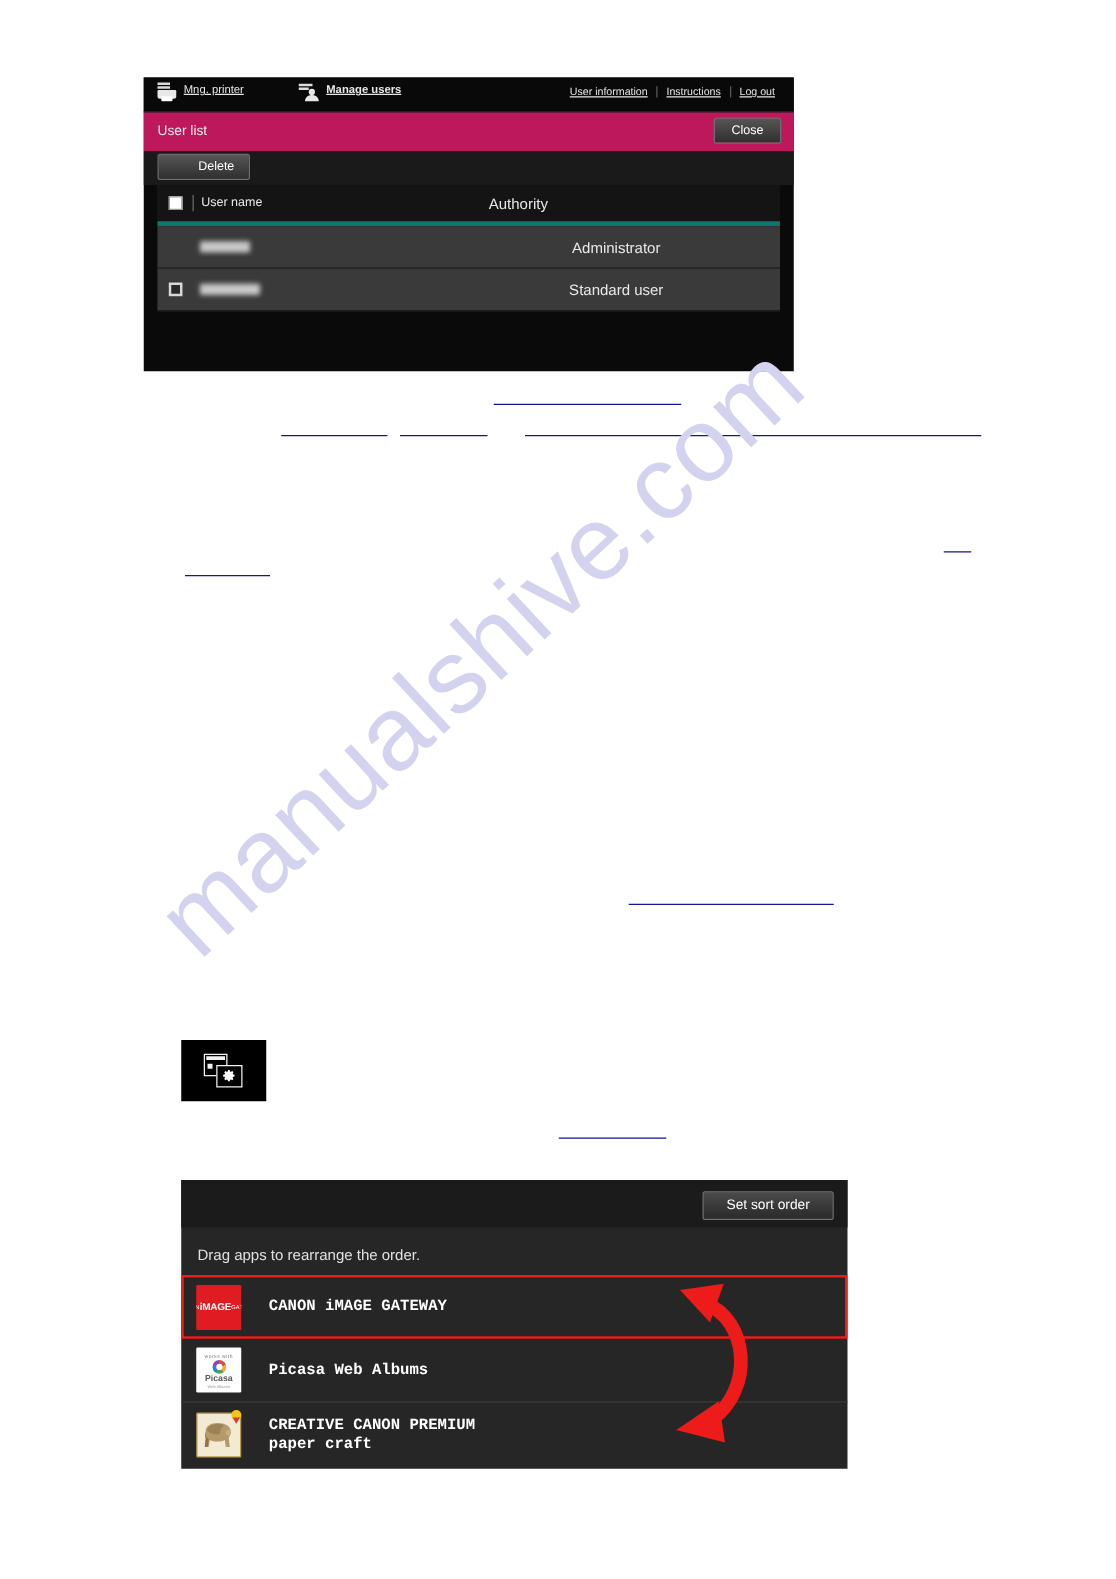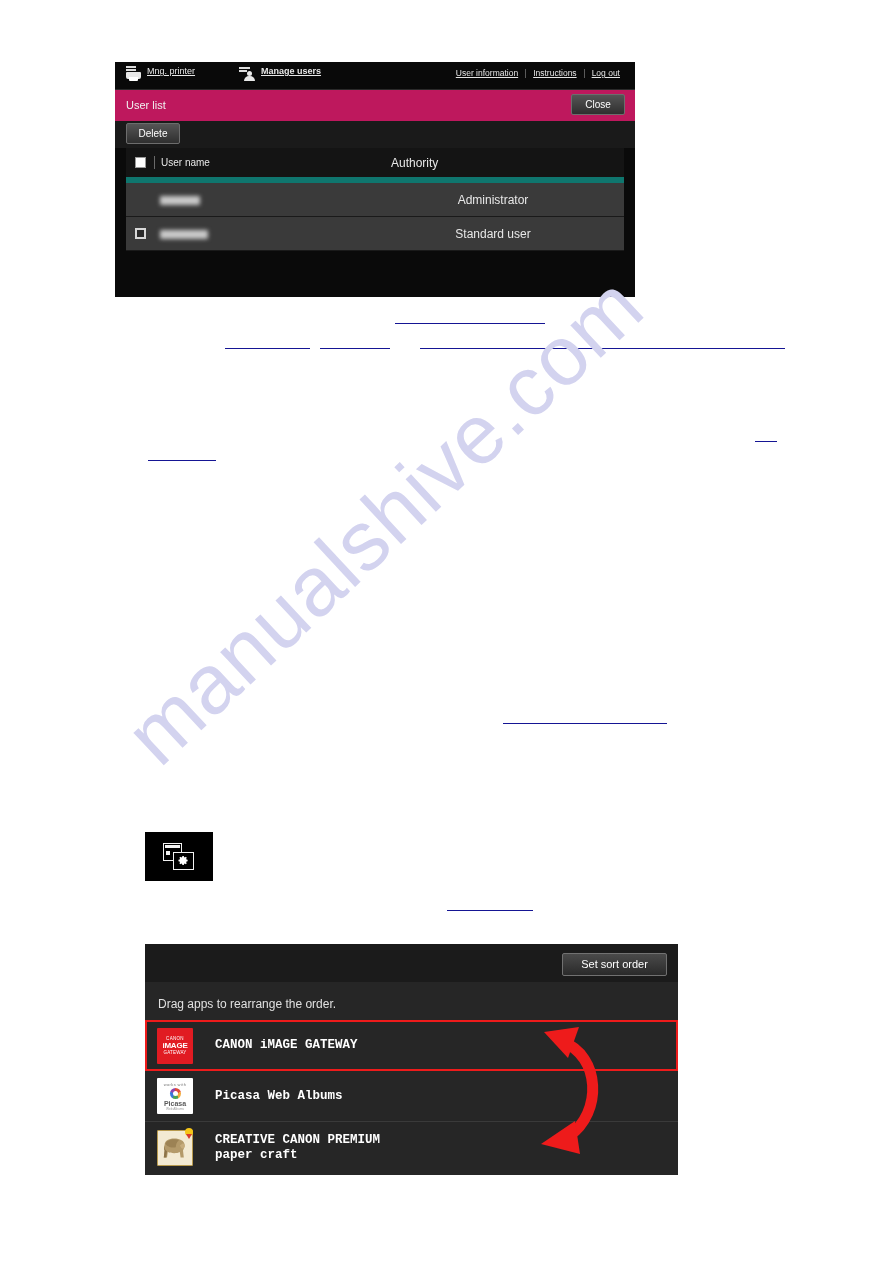--- a/index.html
+++ b/index.html
@@ -146,36 +146,37 @@
     position: absolute; left: 11px; top: 2px;
     width: 52px; height: 19px;
     background: linear-gradient(#555555, #2f2f2f);
     border: 1px solid #6d6d6d;
     border-radius: 2px;
     color: #ffffff;
     font-size: 10px;
     line-height: 19px;
     text-align: center;
     cursor: pointer;
+    padding-left: 20px;
   }
 
   #ul-table {
     position: relative;
     margin: 0 11px;
     background: #1a1a1a;
   }
   .ul-row {
     position: relative;
     height: 28px;
     display: flex;
     align-items: center;
   }
   #ul-head-row {
     background: #141414;
-    border-bottom: 6px solid #0f766e;
+    border-bottom: 4px solid #0f766e;
     height: 29px;
   }
   .ul-data-row {
     background: #3a3a3a;
     border-bottom: 1px solid #1a1a1a;
     height: 33px;
   }
   .cb-cell {
     width: 28px;
     display: flex; align-items: center; justify-content: center;
@@ -358,21 +359,21 @@
     font-weight: bold;
     color: #ffffff;
     line-height: 15px;
     font-family: Liberation Mono, monospace;
   }
   .app-label .sub { font-weight: bold; }
 
   
   .thumb-cig {
     background: #e11b22;
-    display: flex; flex-direction: column;
+    display: flex; flex-direction: row;
     align-items: center; justify-content: center;
     color: #ffffff;
   }
   .thumb-cig .t1 { font-size: 4.5px; letter-spacing: .3px; }
   .thumb-cig .t2 { font-size: 8px; font-weight: bold; letter-spacing: -.2px; }
   .thumb-cig .t3 { font-size: 4.5px; letter-spacing: .2px; }
 
   
   .thumb-picasa {
     background: #ffffff;

